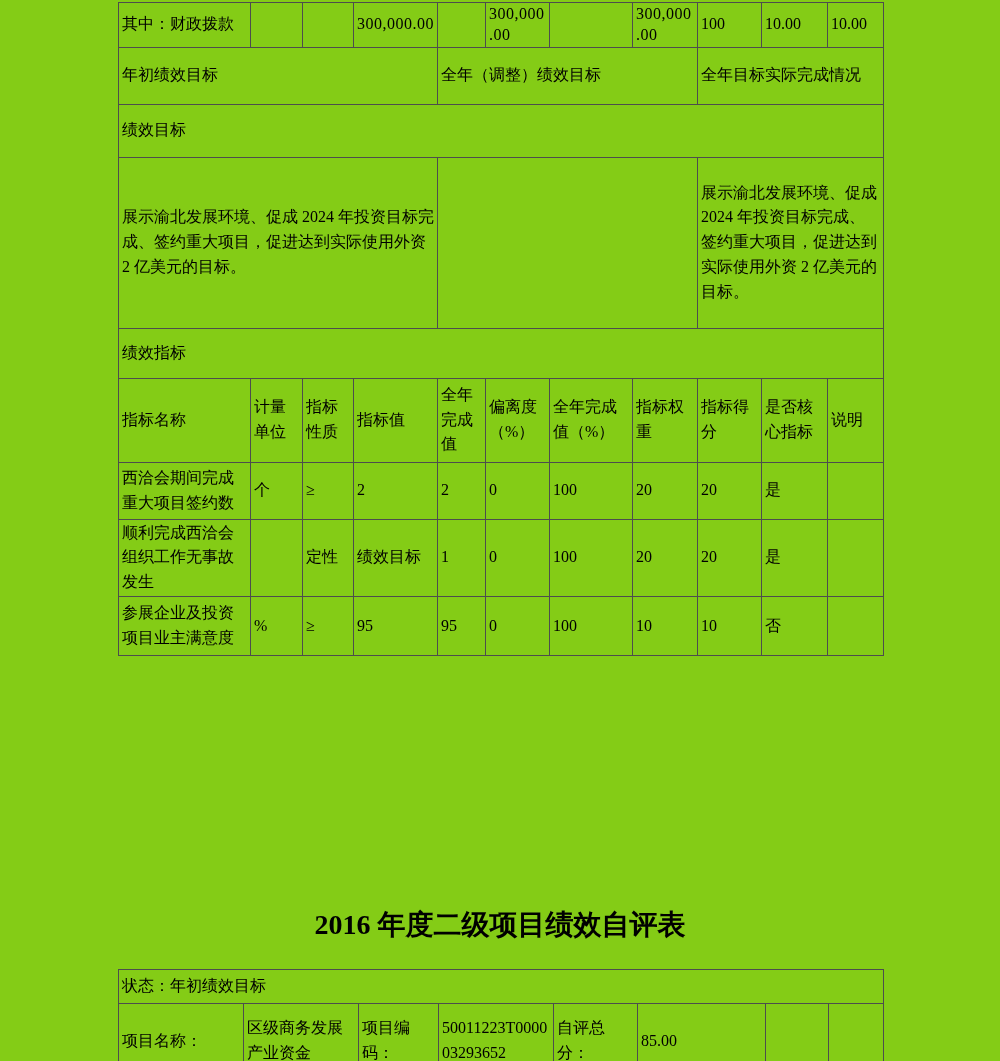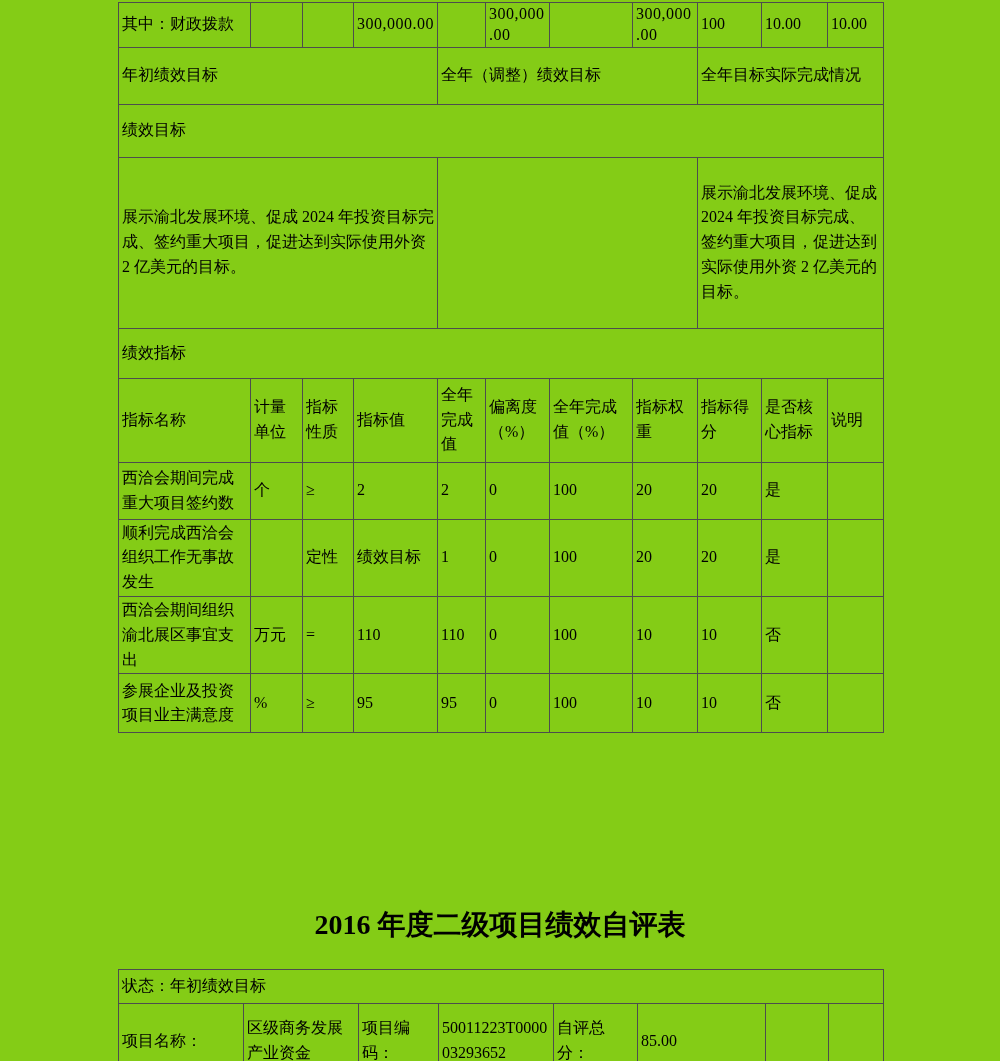--- a/index.html
+++ b/index.html
@@ -101,33 +101,20 @@
       <td class="tl">定性</td>
       <td class="tc" style="word-break:break-all">绩效目标</td>
       <td class="tr">1</td>
       <td class="tr">0</td>
       <td class="tr">100</td>
       <td class="tr">20</td>
       <td class="tr">20</td>
       <td class="tl">是</td>
       <td></td>
     </tr>
-    <tr style="height:74px">
-      <td class="tl">西洽会期间组织渝北展区事宜支出</td>
-      <td class="tl">万元</td>
-      <td class="tl">=</td>
-      <td class="tr">110</td>
-      <td class="tr">110</td>
-      <td class="tr">0</td>
-      <td class="tr">100</td>
-      <td class="tr">10</td>
-      <td class="tr">10</td>
-      <td class="tl">否</td>
-      <td></td>
-    </tr>
     <tr style="height:59px">
       <td class="tl">参展企业及投资项目业主满意度</td>
       <td class="tl">%</td>
       <td class="tl">≥</td>
       <td class="tr">95</td>
       <td class="tr">95</td>
       <td class="tr">0</td>
       <td class="tr">100</td>
       <td class="tr">10</td>
       <td class="tr">10</td>

